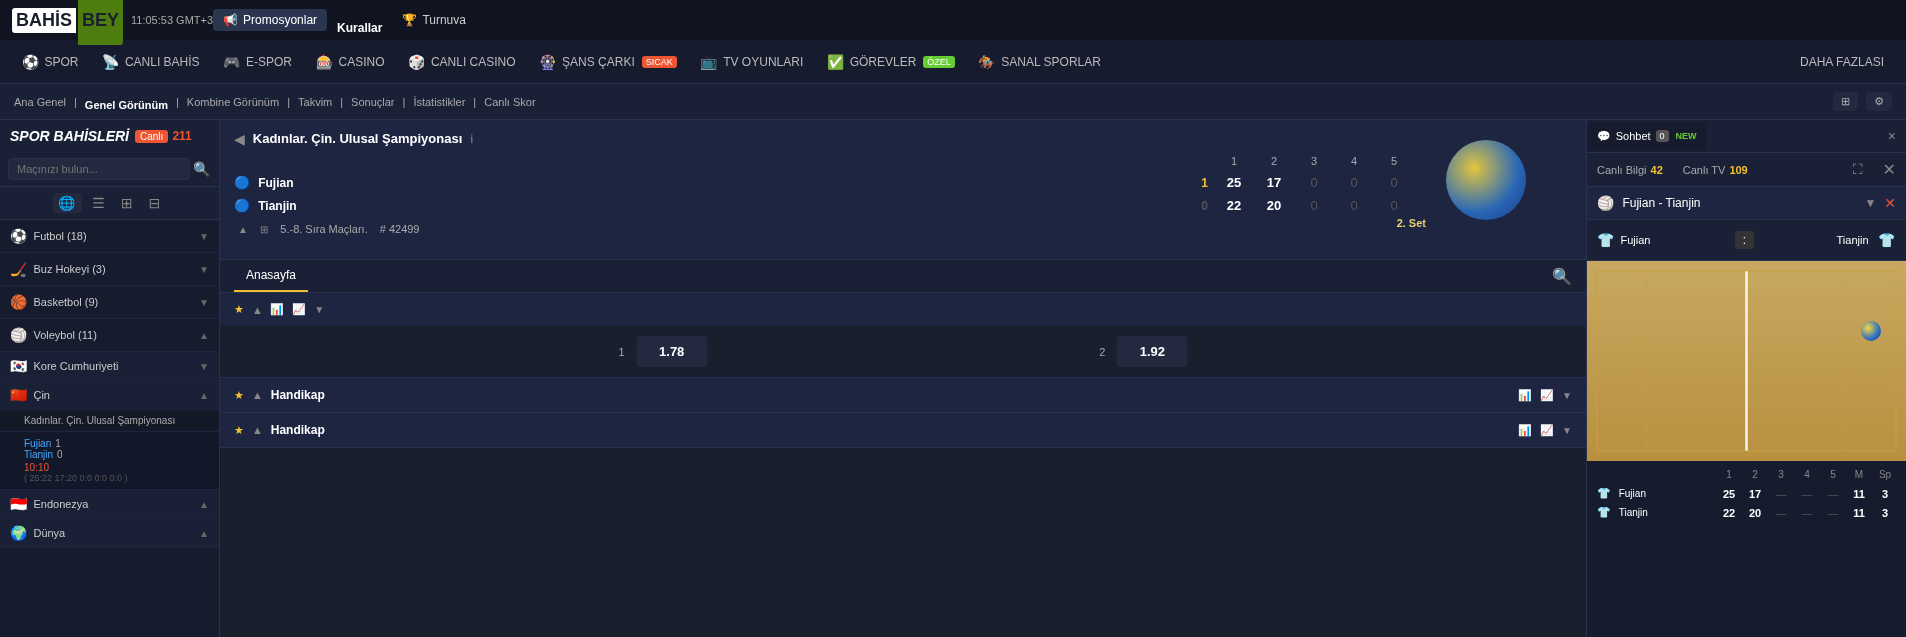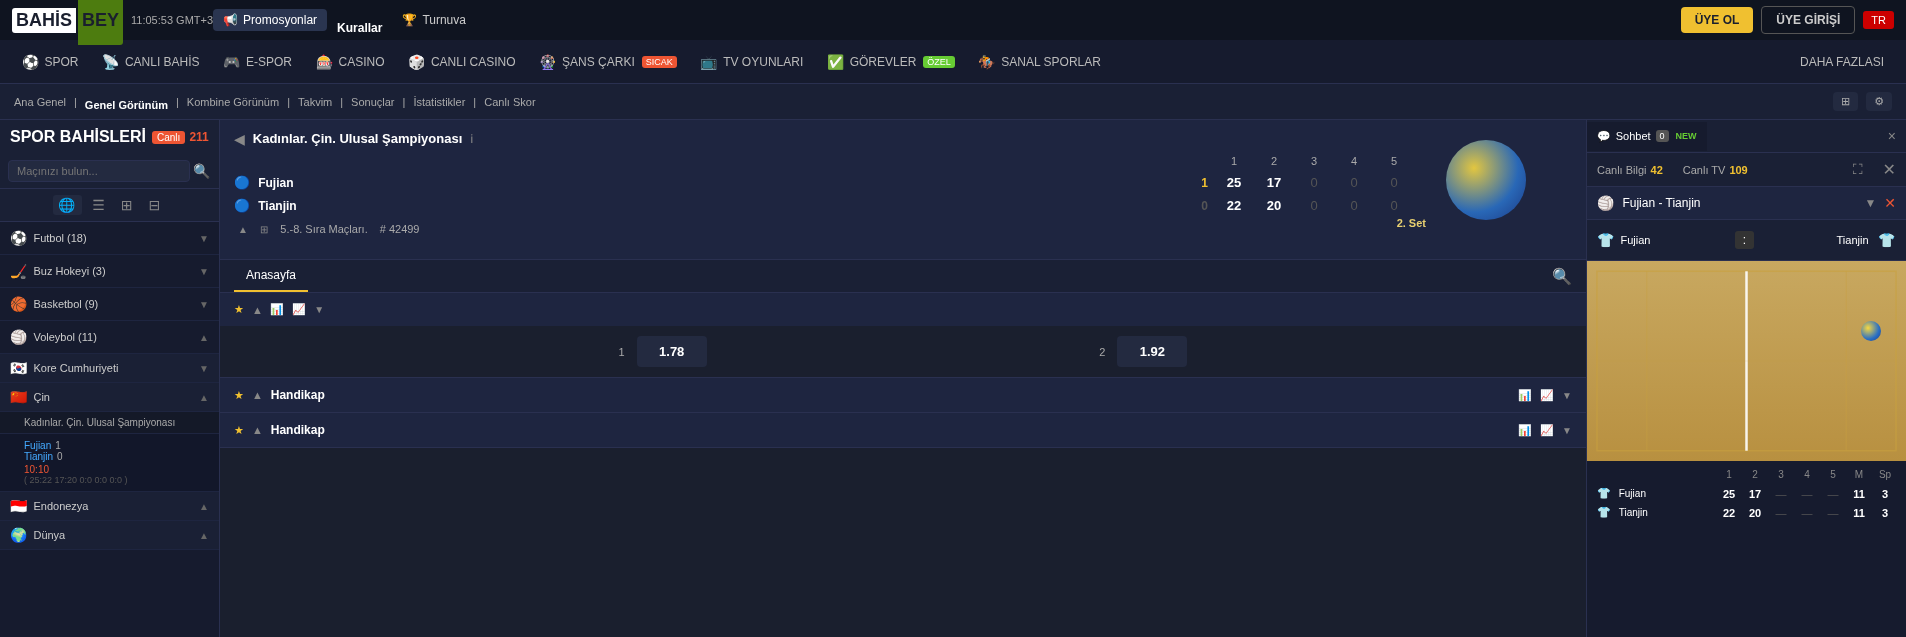--- a/index.html
+++ b/index.html
@@ -38,21 +38,21 @@
     .breadcrumb-sep { color: #555; }
     .breadcrumb-actions { margin-left: auto; display: flex; gap: 8px; }
     .bc-btn { background: #232a40; color: #aaa; border: none; border-radius: 4px; padding: 3px 8px; cursor: pointer; font-size: 11px; }
 
     
     .layout { display: flex; height: calc(637px - 40px - 44px - 36px); }
 
     
     .sidebar { width: 220px; background: #161b2e; border-right: 1px solid #2a3050; overflow-y: auto; flex-shrink: 0; }
     .sidebar-header { display: flex; align-items: center; padding: 8px 10px; background: #1a2035; }
-    .sidebar-title { font-weight: bold; color: #fff; font-size: 16px; }
+    .sidebar-title { font-weight: bold; color: #fff; font-size: 14px; font-style: italic; }
     .sidebar-live { background: #e53; color: #fff; font-size: 10px; padding: 1px 5px; border-radius: 3px; margin-left: 6px; }
     .sidebar-live-count { color: #e53; font-weight: bold; font-size: 12px; margin-left: 4px; }
 
     .search-box { display: flex; align-items: center; background: #1a2035; padding: 6px 8px; border-bottom: 1px solid #2a3050; }
     .search-input { background: #232a40; border: 1px solid #2a3050; color: #ccc; border-radius: 4px; padding: 4px 8px; font-size: 11px; flex: 1; outline: none; }
     .search-icon-btn { background: none; border: none; color: #888; cursor: pointer; margin-left: 4px; font-size: 14px; }
 
     .sport-views { display: flex; align-items: center; justify-content: center; gap: 4px; padding: 6px 8px; background: #1a2035; border-bottom: 1px solid #2a3050; }
     .view-btn { background: none; border: none; color: #888; cursor: pointer; font-size: 14px; padding: 2px 6px; border-radius: 3px; }
     .view-btn.active { background: #232a40; color: #fff; }
@@ -170,25 +170,20 @@
   <div class="nav-btn promo">
     <span>📢</span>
     <span>Promosyonlar</span>
   </div>
   <div class="nav-btn active">
     <span>Kurallar</span>
   </div>
   <div class="nav-btn">
     <span>🏆</span>
     <span>Turnuva</span>
-  </div>
-  <div class="top-nav-right">
-    <button class="btn-register">ÜYE OL</button>
-    <button class="btn-login">ÜYE GİRİŞİ</button>
-    <span class="lang-flag">TR</span>
   </div>
 </div>
 
 <div class="main-nav">
   <div class="main-nav-item">
     <span class="icon">⚽</span>
     <span>SPOR</span>
   </div>
   <div class="main-nav-item">
     <span class="icon">📡</span>

